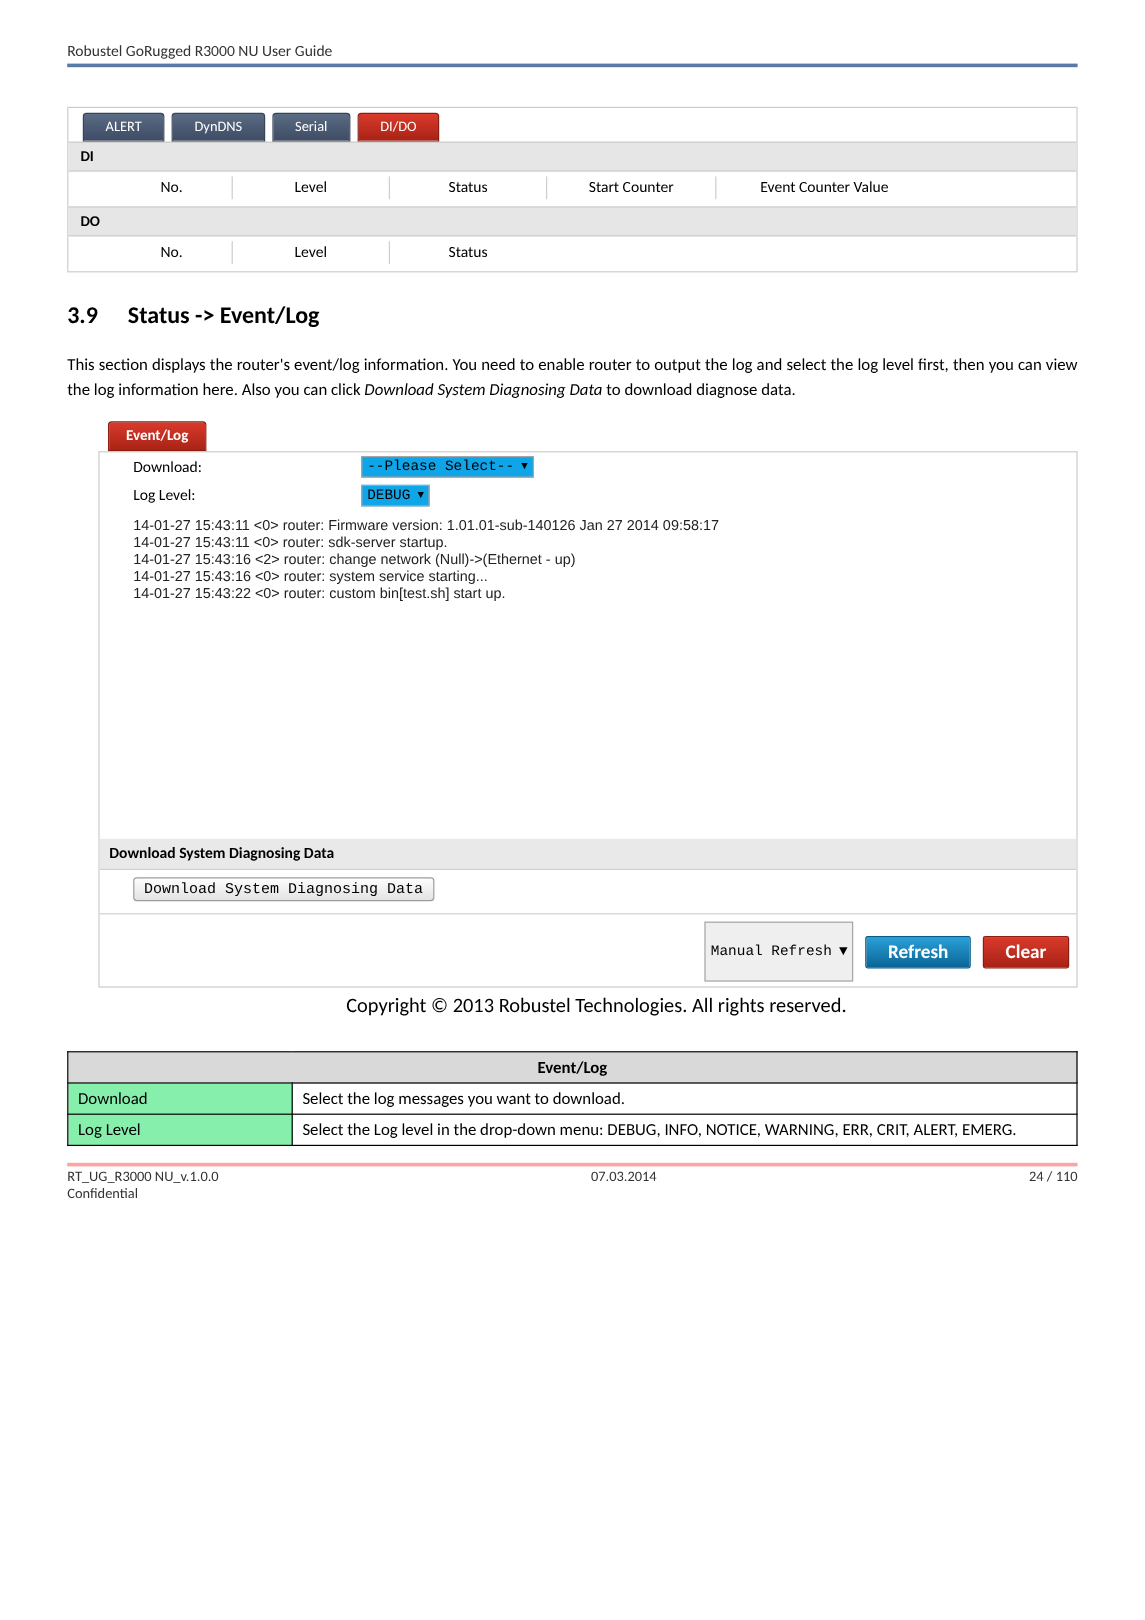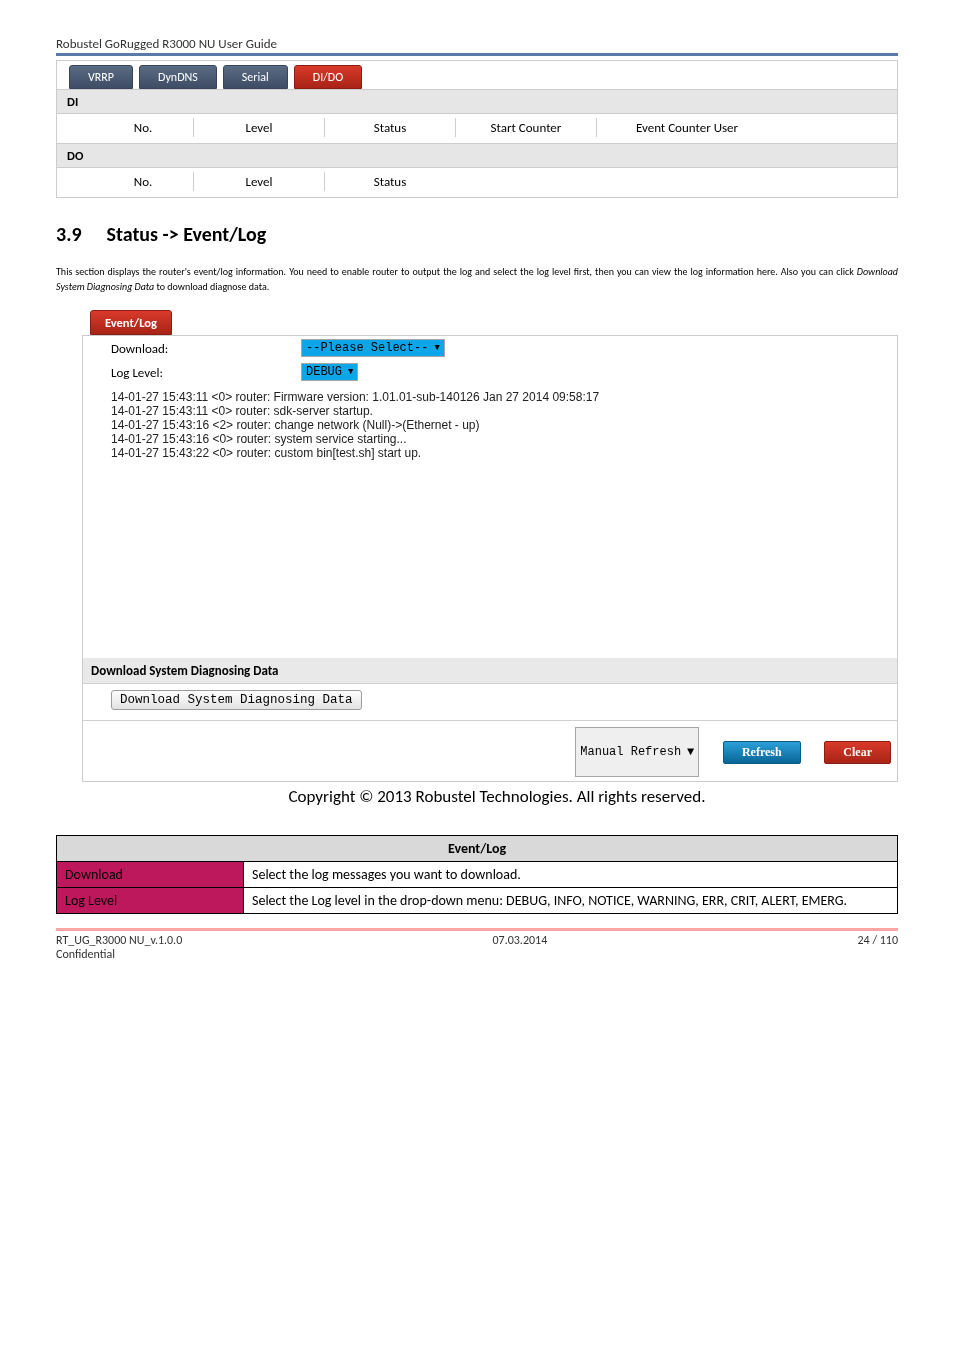--- a/index.html
+++ b/index.html
@@ -10,21 +10,21 @@
     width: 954px;
   }
   .page {
     padding: 36px 56px 20px 56px;
   }
   .page-header {
     border-bottom: 3px solid #5a7ba8;
     padding-bottom: 2px;
     font-size: 13px;
     color: #333;
-    margin-bottom: 4px;
+    margin-bottom: 33px;
   }
   
   .gray-box {
     border: 1px solid #cdcdcd;
     margin-bottom: 18px;
     font-size: 12.5px;
   }
   .tabstrip {
     display: flex;
     align-items: center;
@@ -73,21 +73,21 @@
   h2.sec {
     font-size: 20px;
     font-weight: bold;
     margin: 24px 0 18px 0;
   }
   h2.sec .num {
     display: inline-block;
     width: 46px;
   }
   p.body {
-    font-size: 10px;
+    font-size: 14px;
     line-height: 1.5;
     text-align: justify;
     margin: 0 0 16px 0;
   }
   p.body .ital {
     font-style: italic;
   }
   
   .shot-wrap {
     margin-left: 26px;
@@ -181,26 +181,25 @@
     padding: 17px 4px;
     display: inline-flex;
     align-items: center;
     gap: 6px;
     vertical-align: middle;
   }
   .btn {
     display: inline-block;
     color: #fff;
     font-weight: bold;
-    font-size: 12px;
+    font-size: 16px;
     padding: 3px 18px;
-    margin-left: 20px;
+    margin-left: 6px;
     border-radius: 2px;
     vertical-align: middle;
-    font-family: Liberation Serif, serif;
   }
   .btn.refresh {
     background: linear-gradient(#2aa0d8, #0a6596);
     border: 1px solid #0a5a86;
   }
   .btn.clear {
     background: linear-gradient(#d93a2b, #a82316);
     border: 1px solid #8c1d12;
   }
   .copyright {
@@ -220,21 +219,21 @@
     padding: 4px 8px;
     font-weight: bold;
     text-align: center;
   }
   table.desc td {
     border: 1px solid #000;
     padding: 4px 8px;
     vertical-align: middle;
   }
   table.desc td.item {
-    background: #be185d;
+    background: #86efac;
     width: 170px;
   }
   table.desc td.hd {
     background: #ececec;
   }
   
   .page-footer {
     margin-top: 14px;
     border-top: 3px solid #fca5a5;
     padding-top: 2px;
@@ -251,36 +250,36 @@
 <body>
 
 <div class="page">
 
   <div class="page-header">
     <span>Robustel GoRugged R3000 NU User Guide</span>
   </div>
 
   <div class="gray-box">
     <div class="tabstrip">
-      <span class="tab">VRRP</span>
+      <span class="tab">ALERT</span>
       <span class="tab">DynDNS</span>
       <span class="tab">Serial</span>
       <span class="tab active">DI/DO</span>
     </div>
 
     <div class="section-bar">DI</div>
     <table class="inner-table">
       <tbody>
           <tr>
         <td class="pad"></td>
         <th style="width:80px;">No.</th>
         <th style="width:110px;">Level</th>
         <th style="width:110px;">Status</th>
         <th style="width:120px;">Start Counter</th>
-        <th style="width:160px;">Event Counter User</th>
+        <th style="width:160px;">Event Counter Value</th>
       </tr>
     </tbody>
       </table>
 
     <div class="section-bar">DO</div>
     <table class="inner-table">
       <tbody>
           <tr>
         <td class="pad"></td>
         <th style="width:80px;">No.</th>

